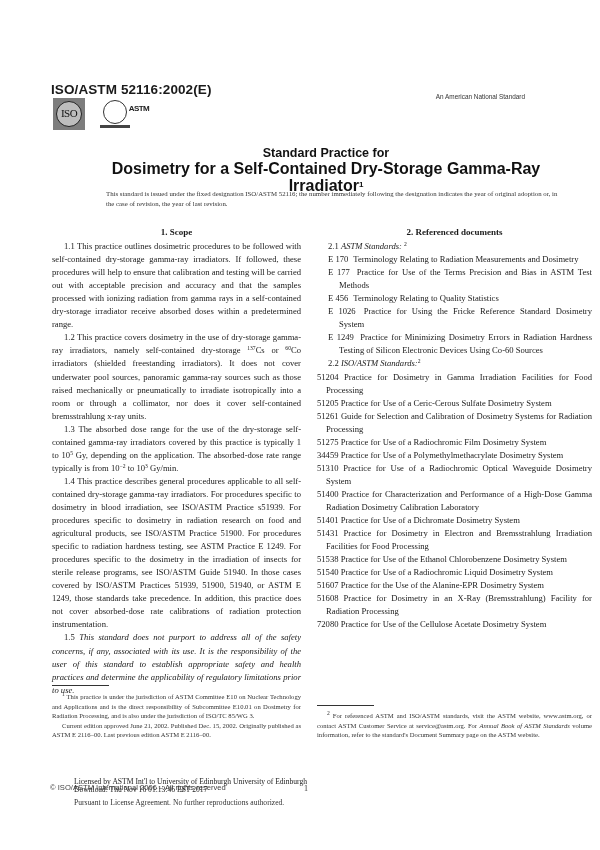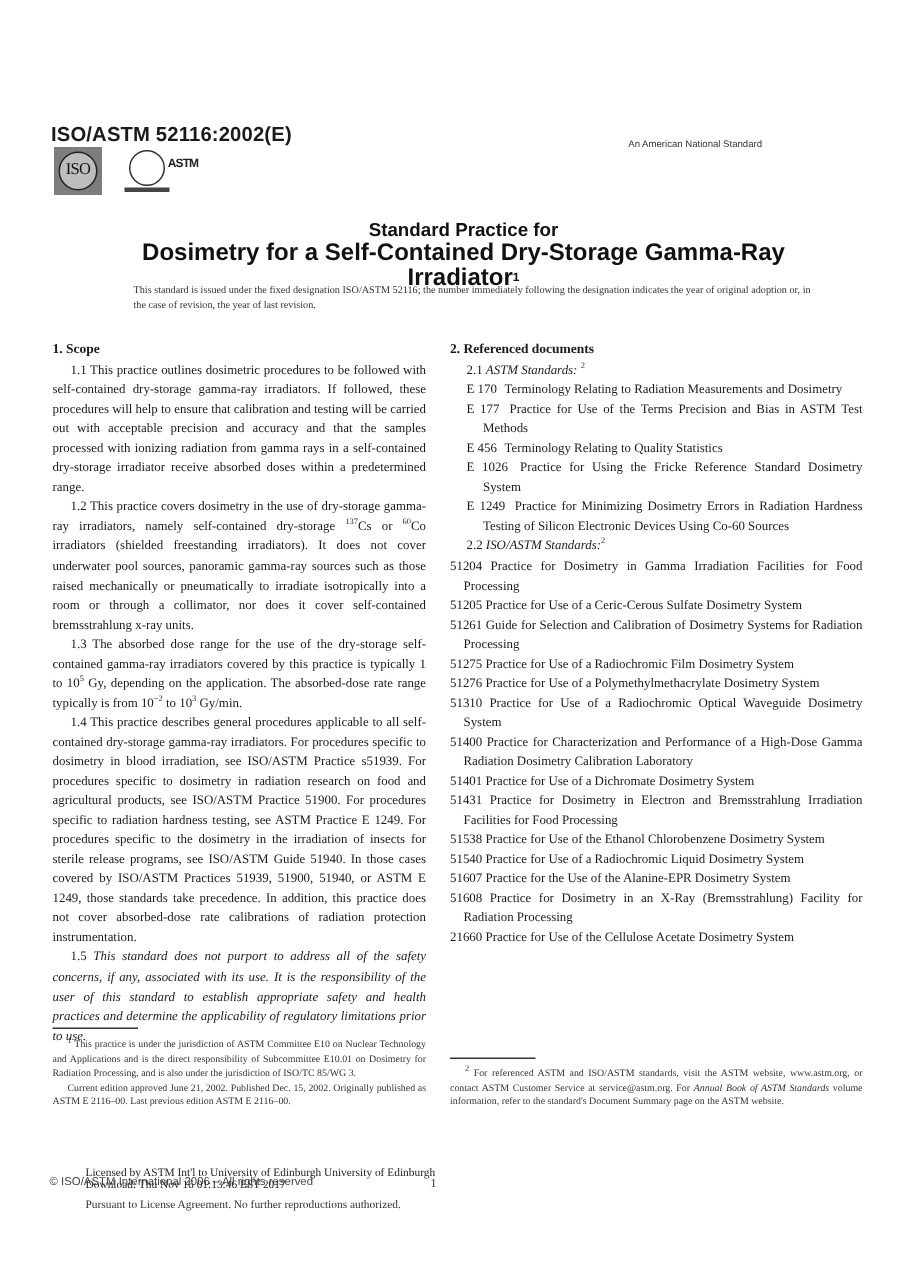--- a/index.html
+++ b/index.html
@@ -1,17 +1,17 @@
 <!DOCTYPE html>
 <html><head>
 <meta charset="utf-8">
 <style>
   html, body { margin: 0; padding: 0; background: #ffffff; }
   body { width: 600px; height: 850px; position: relative; overflow: hidden; color: #1a1a1a; }
-  .page { position: absolute; left: 0; top: 0; width: 540px; height: 850px; }
+  .page { position: absolute; left: 17px; top: 0; width: 540px; height: 850px; }
 
   .designation { position: absolute; left: 34px; top: 82px; font-family: "Liberation Sans", sans-serif; font-weight: bold; font-size: 13.5px; letter-spacing: 0.1px; }
   .ans { position: absolute; right: 32px; top: 93px; font-family: "Liberation Sans", sans-serif; font-size: 6.4px; color: #333; }
 
   .logo-iso { position: absolute; left: 36px; top: 98px; width: 32px; height: 32px; background: #7d7d7d; }
   .logo-iso .ring { position: absolute; left: 3px; top: 3px; width: 24px; height: 24px; border-radius: 50%; border: 1px solid #222; background: #bdbdbd; }
   .logo-iso .txt { position: absolute; left: 0; top: 9px; width: 32px; text-align: center; font-family: "Liberation Serif", serif; font-weight: normal; font-size: 11px; color: #111; letter-spacing: -0.5px; }
   .logo-astm { position: absolute; left: 83px; top: 100px; width: 30px; height: 30px; }
   .logo-astm .circ { position: absolute; left: 3px; top: 0; width: 22px; height: 22px; border-radius: 50%; border: 1px solid #333; }
   .logo-astm .t { position: absolute; left: 3px; top: 4px; width: 24px; text-align: center; font-family: "Liberation Sans", sans-serif; font-weight: bold; font-size: 8px; color: #222; letter-spacing: -0.6px; padding-left: 24px; }
@@ -20,21 +20,21 @@
   .title-block { position: absolute; left: 89px; top: 146px; font-family: "Liberation Sans", sans-serif; font-weight: bold; color: #111; text-align: center; }
   .title-pre { font-size: 12.5px; line-height: 14px; }
   .title-main { font-size: 16px; line-height: 17px; width: 440px; }
   .title-main sup { font-size: 8px; vertical-align: top; position: relative; top: -1px; }
 
   .issue-note { position: absolute; left: 89px; top: 189px; width: 460px; font-family: "Liberation Serif", serif; font-size: 6.8px; line-height: 10px; color: #333; }
 
   .col { position: absolute; font-family: "Liberation Serif", serif; font-size: 8.6px; line-height: 13.05px; color: #1a1a1a; text-align: justify; }
   .col-left { left: 35px; top: 226px; width: 249px; }
   .col-right { left: 300px; top: 226px; width: 275px; }
-  .h1 { font-weight: bold; font-size: 9px; margin-bottom: 1px; text-align: left; }
+  .h1 { font-weight: bold; font-size: 9px; margin-bottom: 1px; text-align: center; }
   .para { text-indent: 12px; margin: 0; }
   .para i { font-style: italic; }
   sup.s { font-size: 5.6px; vertical-align: top; position: relative; top: -2px; }
 
   .subhead { padding-left: 11px; }
   .subhead i { font-style: italic; }
   .ref { padding-left: 11px; text-indent: -11px; margin-left: 11px; text-align: justify; }
   .ref .code { margin-right: 3px; }
   .ref2 { padding-left: 9px; text-indent: -9px; text-align: justify; }
 
@@ -92,30 +92,30 @@
         <div class="ref"><span class="code">E 456</span> <span>Terminology Relating to Quality Statistics</span></div>
         <div class="ref"><span class="code">E 1026</span> <span>Practice for Using the Fricke Reference Standard Dosimetry System</span></div>
         <div class="ref"><span class="code">E 1249</span> <span>Practice for Minimizing Dosimetry Errors in Radiation Hardness Testing of Silicon Electronic Devices Using Co-60 Sources</span></div>
       </div>
     <div class="subhead"><span>2.2  </span><i>ISO/ASTM Standards:</i><sup class="s">2</sup></div>
     <div id="iso-list">
         <div class="ref2"><span class="code">51204</span> <span>Practice for Dosimetry in Gamma Irradiation Facilities for Food Processing</span></div>
         <div class="ref2"><span class="code">51205</span> <span>Practice for Use of a Ceric-Cerous Sulfate Dosimetry System</span></div>
         <div class="ref2"><span class="code">51261</span> <span>Guide for Selection and Calibration of Dosimetry Systems for Radiation Processing</span></div>
         <div class="ref2"><span class="code">51275</span> <span>Practice for Use of a Radiochromic Film Dosimetry System</span></div>
-        <div class="ref2"><span class="code">51276</span> <span>Practice for Use of a Polymethylmethacrylate Dosimetry System</span></div>
+        <div class="ref2"><span class="code">34459</span> <span>Practice for Use of a Polymethylmethacrylate Dosimetry System</span></div>
         <div class="ref2"><span class="code">51310</span> <span>Practice for Use of a Radiochromic Optical Waveguide Dosimetry System</span></div>
         <div class="ref2"><span class="code">51400</span> <span>Practice for Characterization and Performance of a High-Dose Gamma Radiation Dosimetry Calibration Laboratory</span></div>
         <div class="ref2"><span class="code">51401</span> <span>Practice for Use of a Dichromate Dosimetry System</span></div>
         <div class="ref2"><span class="code">51431</span> <span>Practice for Dosimetry in Electron and Bremsstrahlung Irradiation Facilities for Food Processing</span></div>
         <div class="ref2"><span class="code">51538</span> <span>Practice for Use of the Ethanol Chlorobenzene Dosimetry System</span></div>
         <div class="ref2"><span class="code">51540</span> <span>Practice for Use of a Radiochromic Liquid Dosimetry System</span></div>
         <div class="ref2"><span class="code">51607</span> <span>Practice for the Use of the Alanine-EPR Dosimetry System</span></div>
         <div class="ref2"><span class="code">51608</span> <span>Practice for Dosimetry in an X-Ray (Bremsstrahlung) Facility for Radiation Processing</span></div>
-        <div class="ref2"><span class="code">21660</span> <span>Practice for Use of the Cellulose Acetate Dosimetry System</span></div>
+        <div class="ref2"><span class="code">72080</span> <span>Practice for Use of the Cellulose Acetate Dosimetry System</span></div>
       </div>
   </div>
 
   <div class="fn-rule" style="left:35px; top:685px;"></div>
   <div class="fn" style="left:35px; top:692px; width:249px;">
     <p><sup class="s">1</sup><span> This practice is under the jurisdiction of ASTM Committee E10 on Nuclear Technology and Applications and is the direct responsibility of Subcommittee E10.01 on Dosimetry for Radiation Processing, and is also under the jurisdiction of ISO/TC 85/WG 3.</span></p>
     <p>Current edition approved June 21, 2002. Published Dec. 15, 2002. Originally published as ASTM E 2116–00. Last previous edition ASTM E 2116–00.</p>
   </div>
 
   <div class="fn-rule" style="left:300px; top:705px;"></div>

